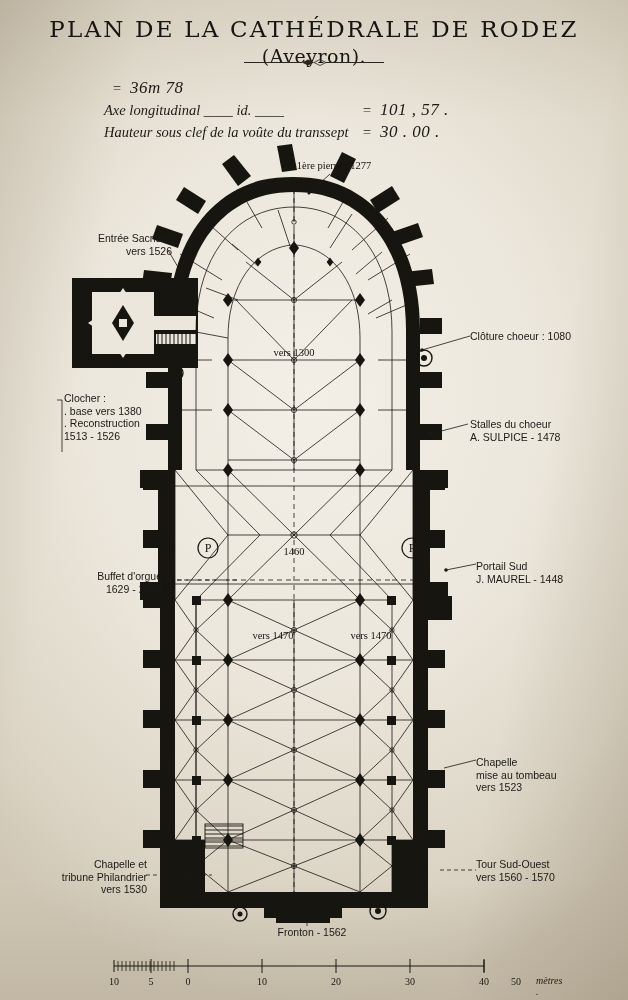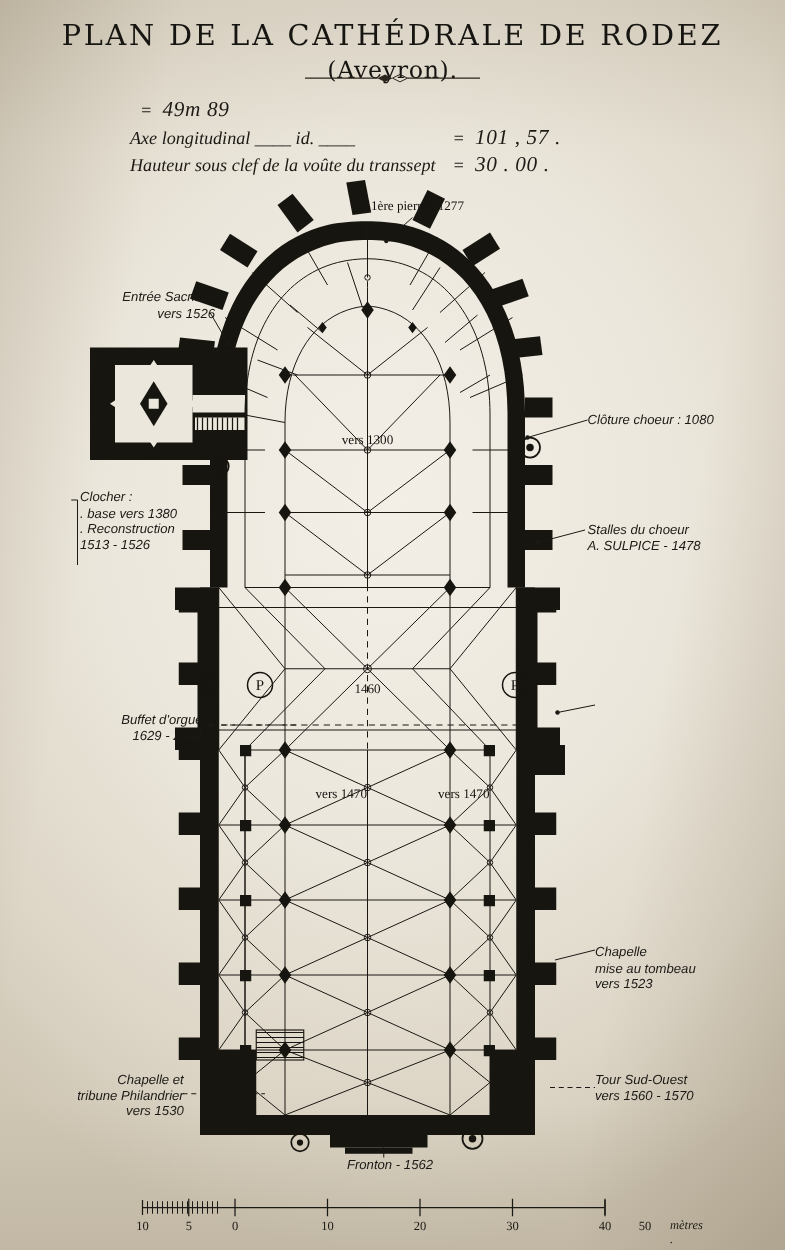--- a/index.html
+++ b/index.html
@@ -92,21 +92,20 @@
   }
 
   
   .anno {
     position: absolute;
     font-size: 10.5px;
     line-height: 12.5px;
     font-family: "Liberation Sans", sans-serif;
     color: #1b1915;
     white-space: pre-line;
-    font-style: italic;
   }
   .anno.r { text-align: right; }
   .anno.l { text-align: left; }
   .anno.c { text-align: center; }
 
   .leader { position: absolute; }
   .leader svg { display: block; }
 
   .plan-text {
     position: absolute;
@@ -159,21 +158,21 @@
     <svg width="140" height="9" viewBox="0 0 140 9">
       <path d="M0 4.5 H58 M82 4.5 H140" stroke="#2a251d" stroke-width="1"></path>
       <path d="M58 4.5 L64 1.5 L70 4.5 L64 7.5 Z" fill="#2a251d"></path>
       <path d="M70 4.5 L76 1.5 L82 4.5 L76 7.5 Z" fill="none" stroke="#2a251d" stroke-width="0.8"></path>
     </svg>
   </div>
 
   <div class="measures">
     <div class="measure-row">
       <div class="measure-eq">=</div>
-      <div class="measure-val">49m 89</div>
+      <div class="measure-val">36m 78</div>
     </div>
     <div class="measure-row">
       <div class="measure-label">Axe longitudinal ____ id. ____</div>
       <div class="measure-eq">=</div>
       <div class="measure-val">101 , 57 .</div>
     </div>
     <div class="measure-row">
       <div class="measure-label">Hauteur sous clef de la voûte du transsept</div>
       <div class="measure-eq">=</div>
       <div class="measure-val">30 . 00 .</div>
@@ -508,20 +507,22 @@
 
   <div class="anno l" style="left:470px; top:418px; width:160px;">Stalles du choeur
 A. SULPICE - 1478</div>
   <div class="leader" style="left:428px; top:412px;">
     <svg width="44" height="28" viewBox="0 0 44 28">
         <path d="M2,22 L40,12" stroke="#1b1915" stroke-width="0.8" fill="none"></path>
         <circle cx="2" cy="22" r="1.8" fill="#1b1915"></circle>
       </svg>
   </div>
 
+  <div class="anno l" style="left:476px; top:560px; width:150px;">Portail Sud
+J. MAUREL - 1448</div>
   <div class="leader" style="left:444px; top:556px;">
     <svg width="36" height="22" viewBox="0 0 36 22">
         <path d="M2,14 L32,8" stroke="#1b1915" stroke-width="0.8" fill="none"></path>
         <circle cx="2" cy="14" r="1.8" fill="#1b1915"></circle>
       </svg>
   </div>
 
   <div class="anno l" style="left:476px; top:756px; width:150px;">Chapelle
 mise au tombeau
 vers 1523</div>

